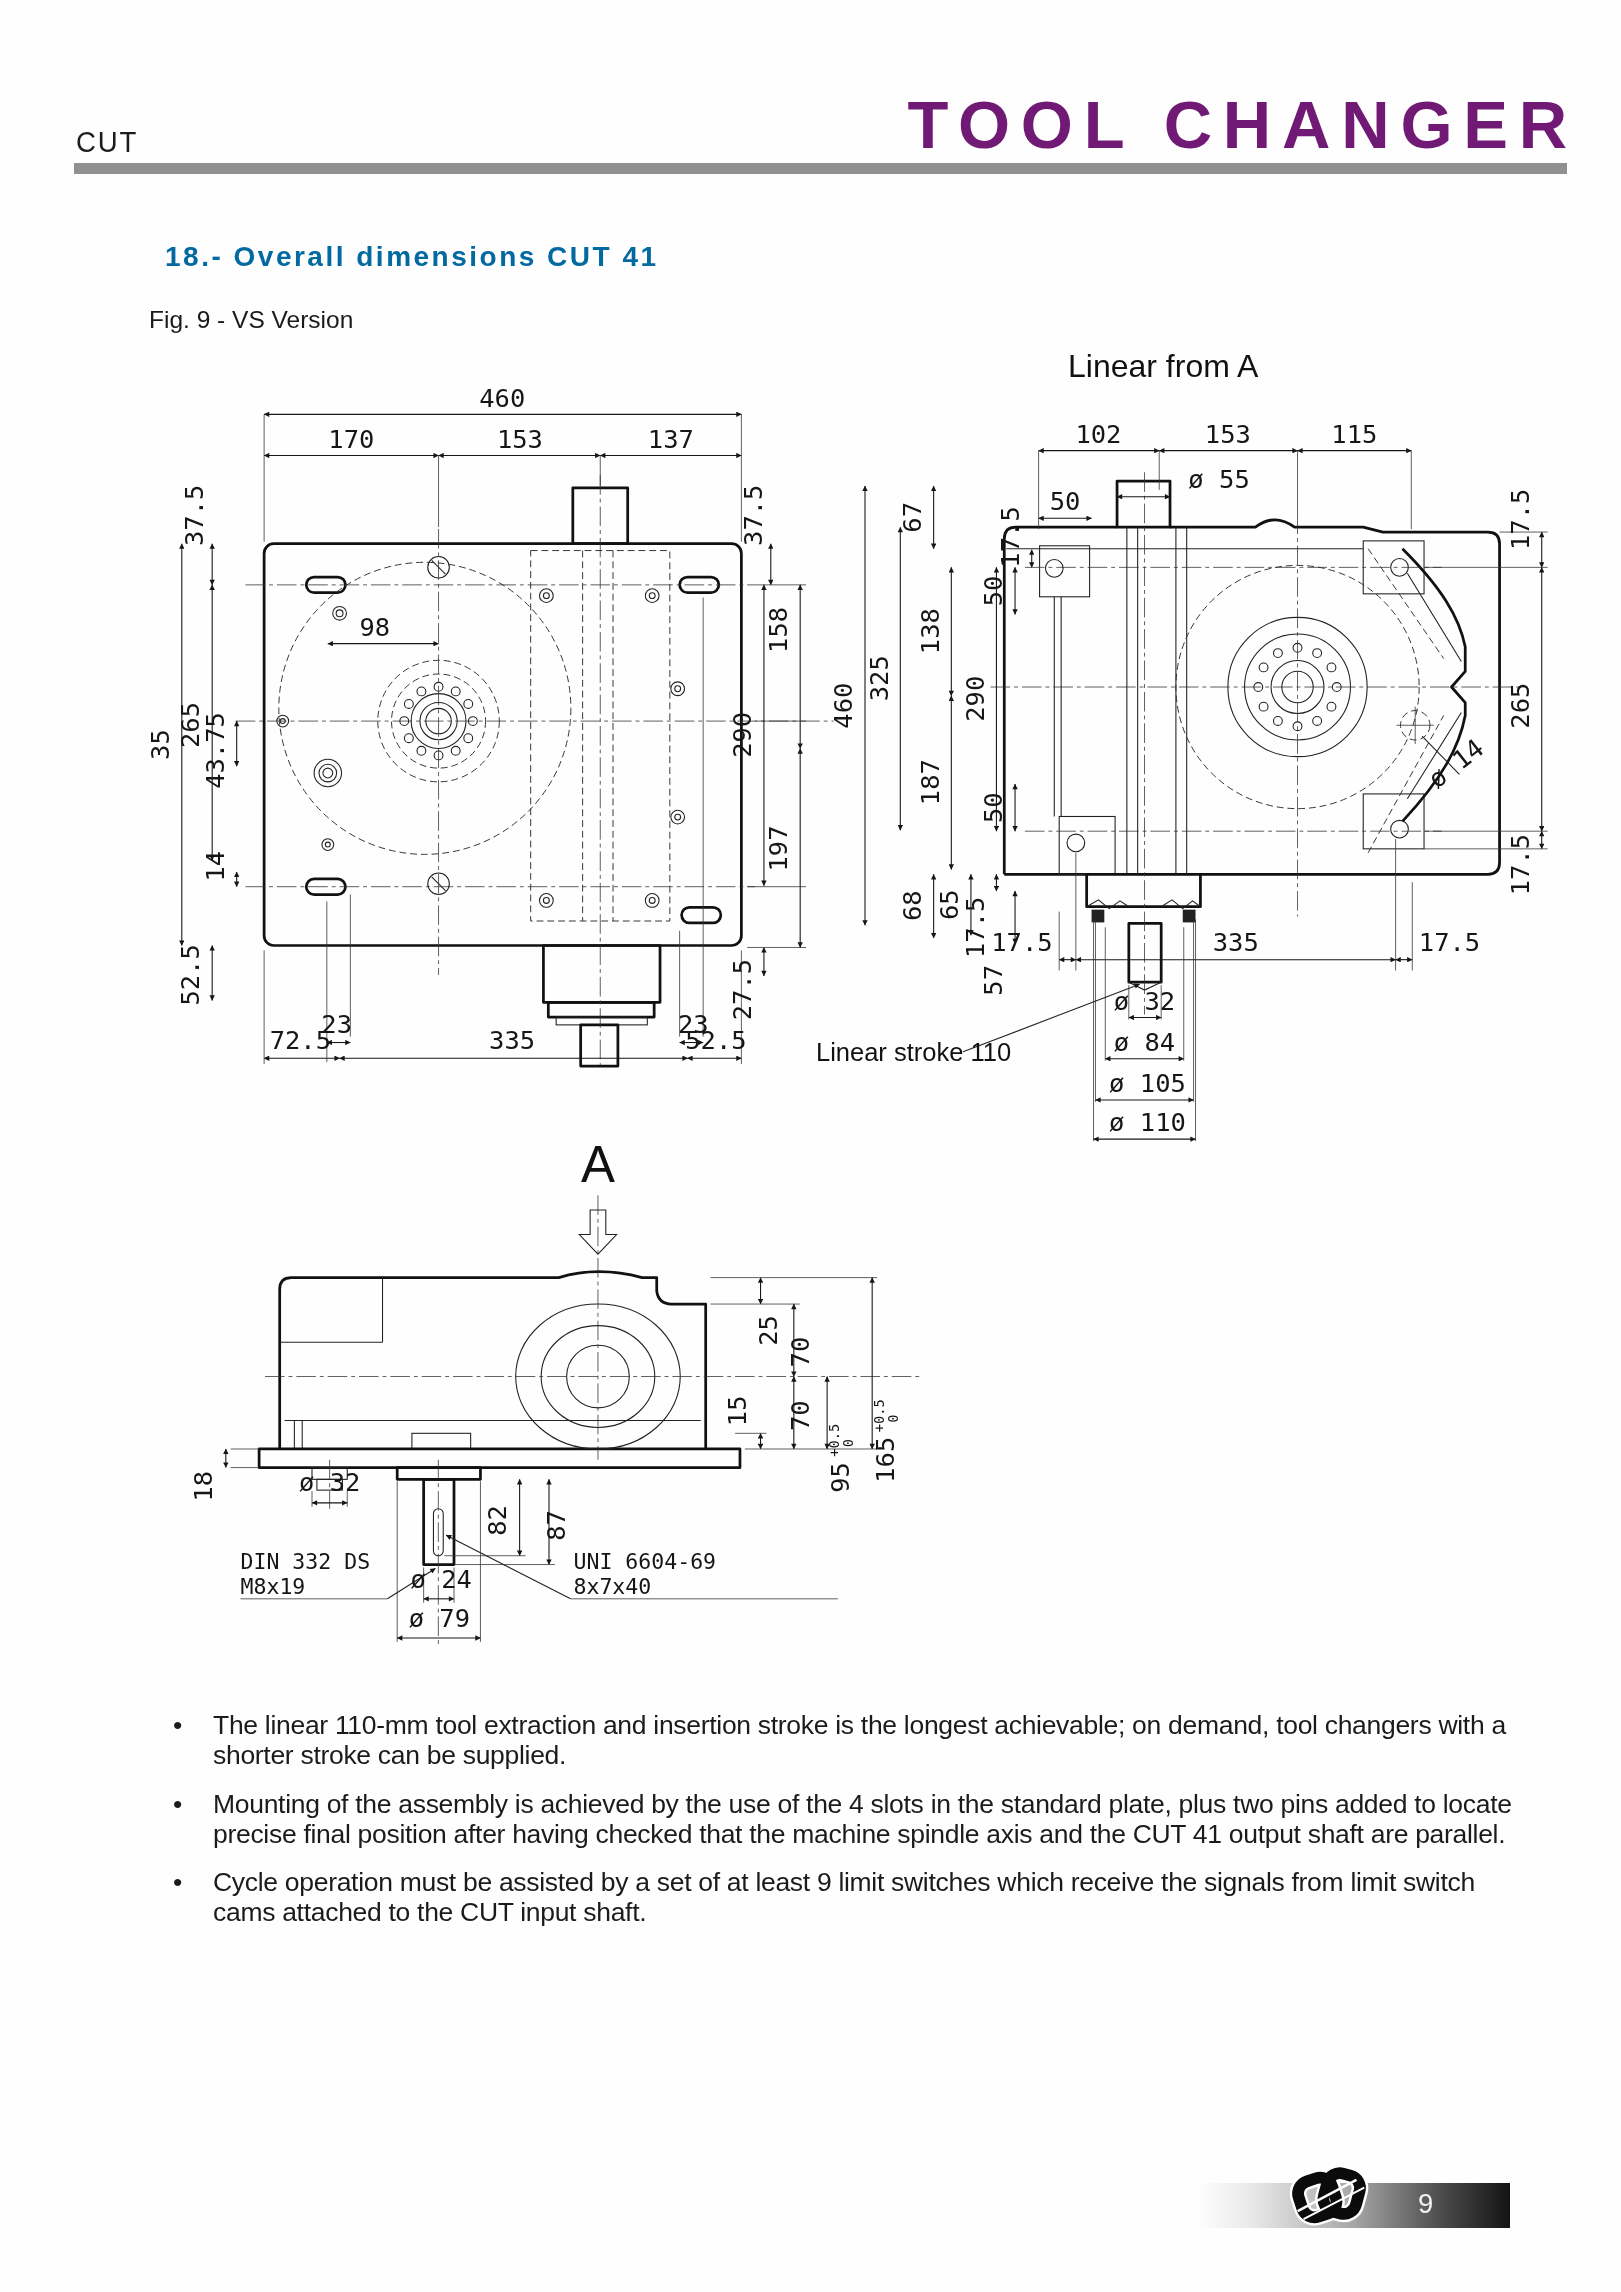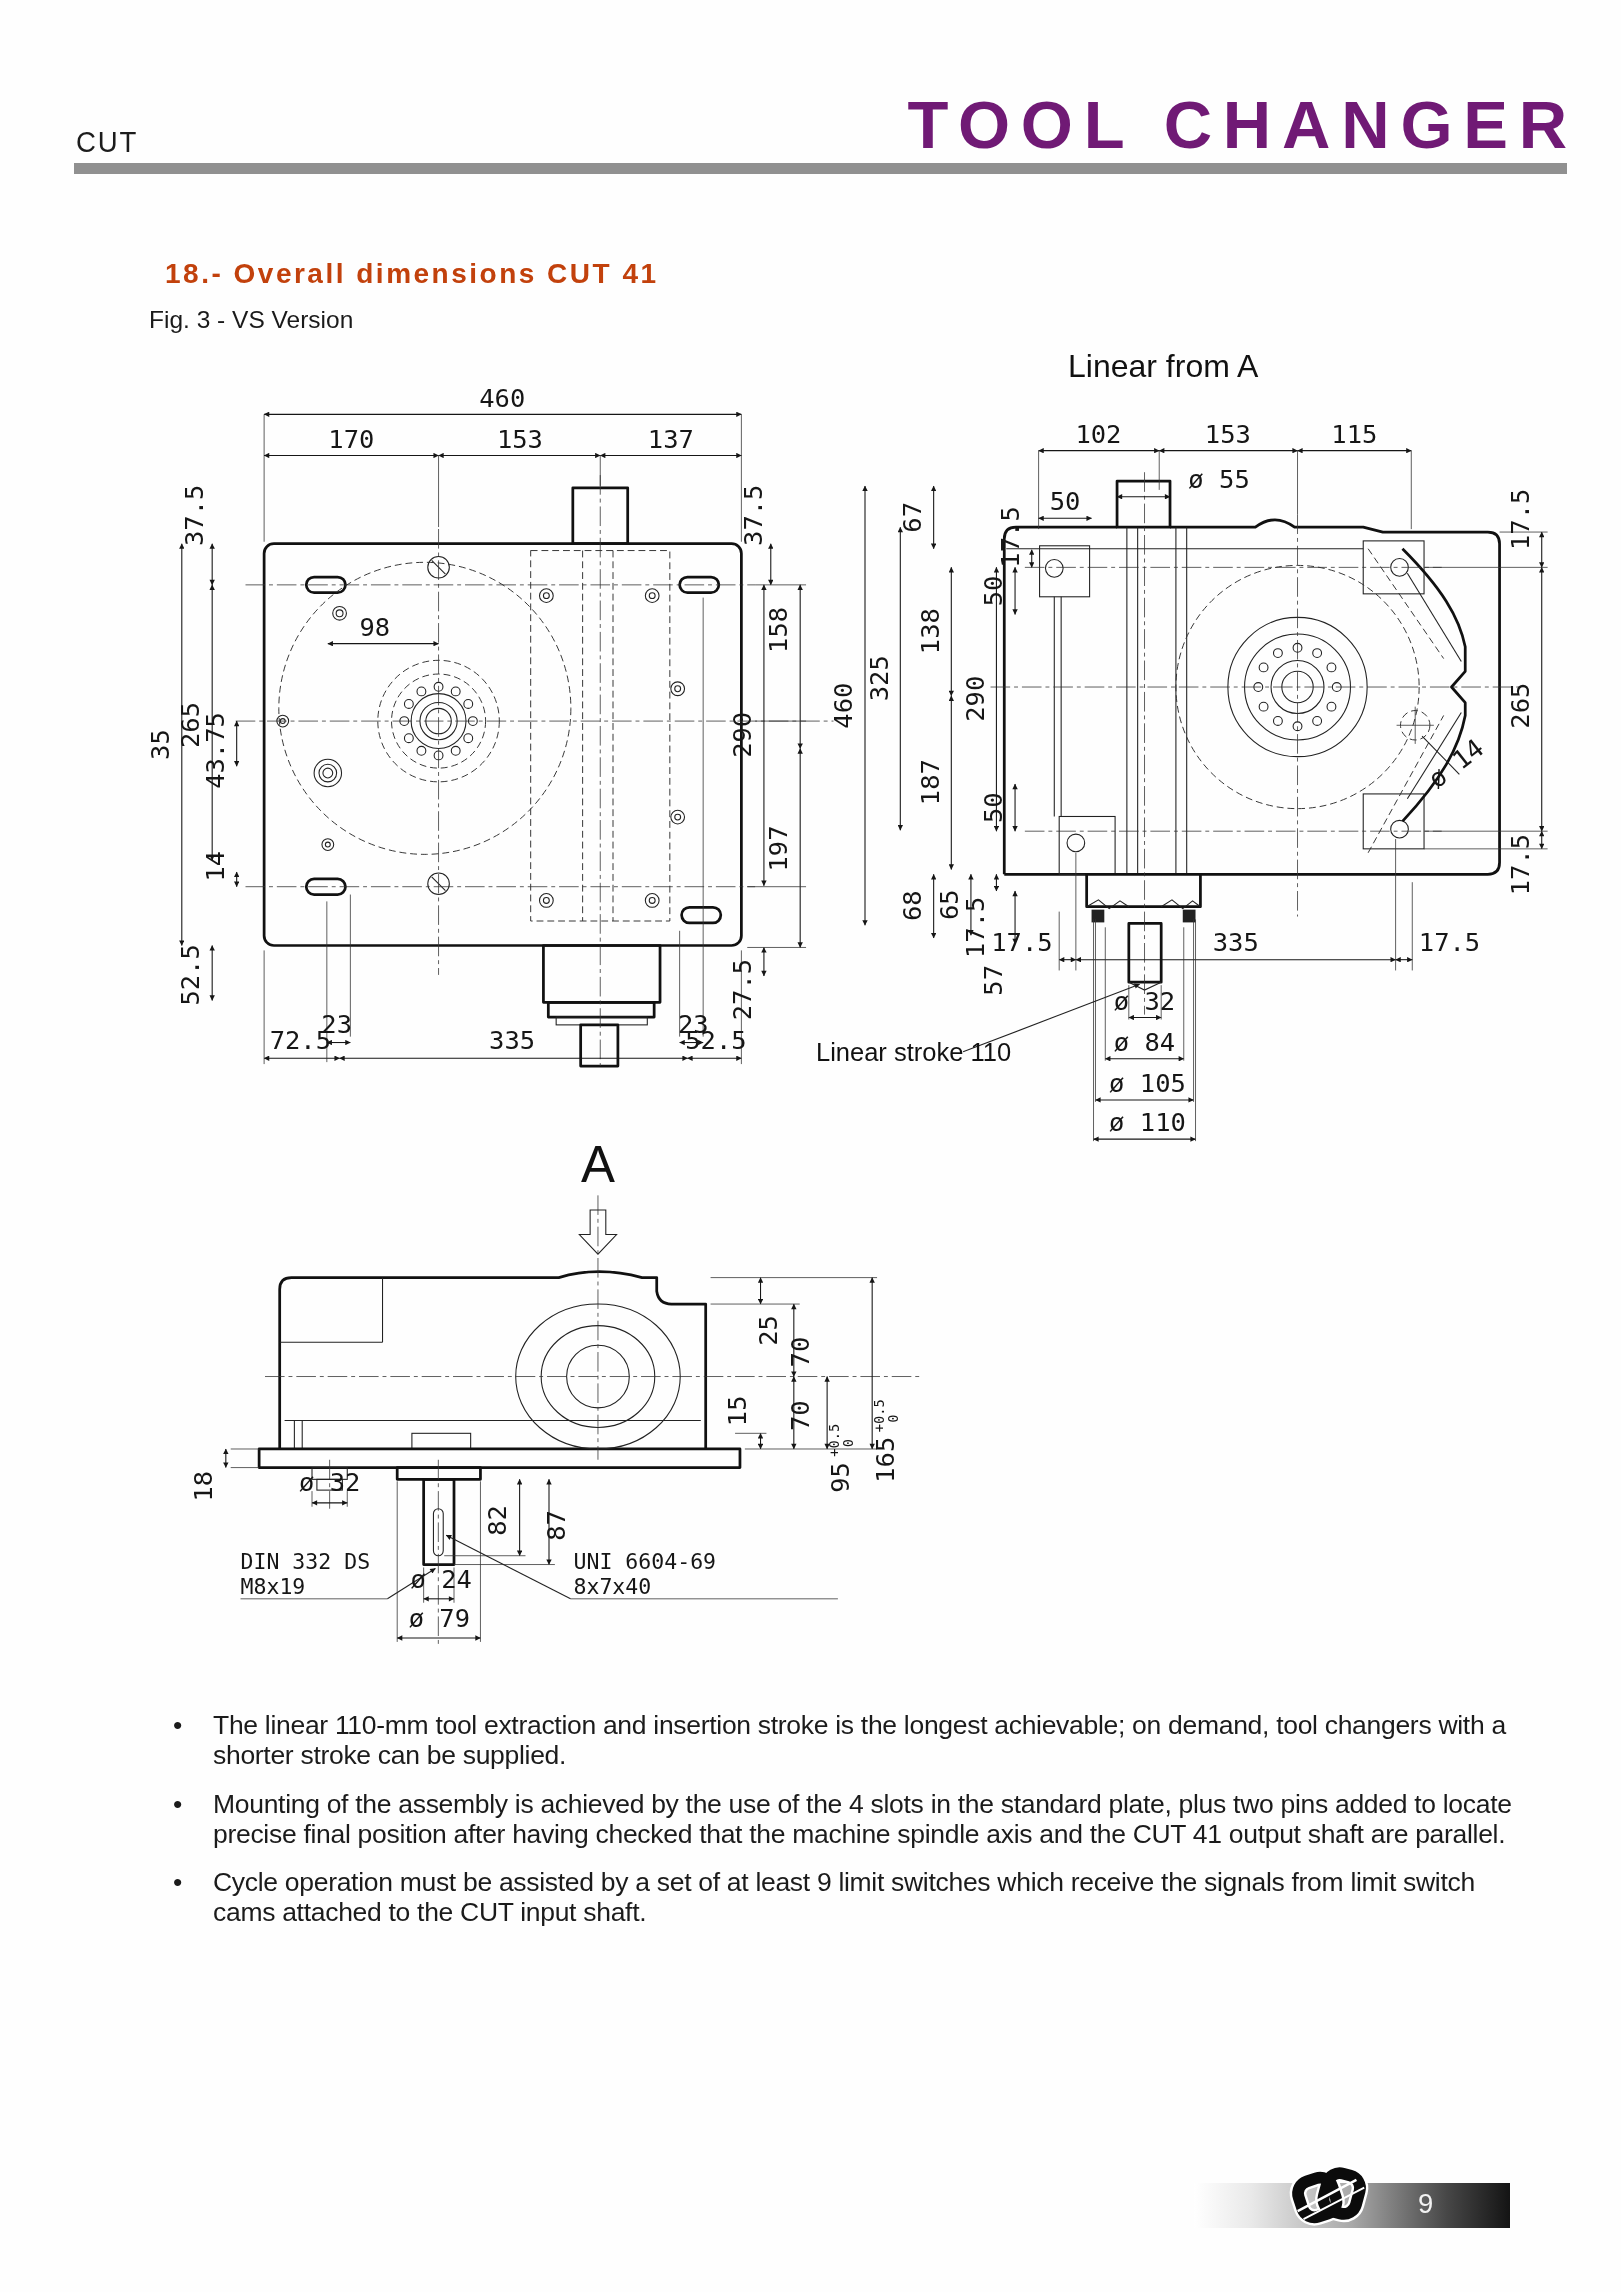--- a/index.html
+++ b/index.html
@@ -4,21 +4,21 @@
 <style>
   html,body{margin:0;padding:0;background:#777;}
   #page{position:relative;width:1621px;height:2293px;background:#fefefe;margin:0 auto;
         font-family:"Liberation Sans",sans-serif;color:#161616;overflow:hidden;}
   .abs{position:absolute;}
   
   #hdr-product{left:76px;top:125px;font-size:30px;letter-spacing:2px;font-weight:400;
        transform:scaleX(.92);transform-origin:left;color:#1c1c1c;}
   #hdr-title{right:43px;top:86px;font-size:67px;font-weight:700;letter-spacing:10.8px;color:#701a75;}
   #hdr-rule{left:74px;top:163px;width:1493px;height:10.8px;background:#909090;}
-  #section-title{left:165px;top:258px;font-size:28px;font-weight:700;letter-spacing:2.5px;color:#c2410c;}
+  #section-title{left:165px;top:241px;font-size:28px;font-weight:700;letter-spacing:2.5px;color:#0369a1;}
   #fig-caption{left:149px;top:306px;font-size:24.5px;color:#1a1a1a;}
   #viewed-from{left:1068px;top:348px;font-size:32px;color:#111;}
   
   svg{overflow:visible;}
   .th{stroke:#111;stroke-width:2.8;fill:none;stroke-linejoin:round;}
   .tn{stroke:#222;stroke-width:1.1;fill:none;}
   .el{stroke:#333;stroke-width:.8;fill:none;}
   .cl{stroke:#333;stroke-width:.8;fill:none;stroke-dasharray:20 4 4 4;}
   .hl{stroke:#333;stroke-width:1;fill:none;stroke-dasharray:7 4;}
   .dl{stroke:#161616;stroke-width:1.1;fill:none;marker-start:url(#ar);marker-end:url(#ar);}
@@ -48,21 +48,21 @@
     <marker id="ar" viewBox="0 0 10 10" refX="9.5" refY="5" markerWidth="11" markerHeight="5.5" orient="auto-start-reverse" markerUnits="userSpaceOnUse">
       <path d="M0,0L10,5L0,10z" fill="#161616"></path>
     </marker>
   </defs>
     </svg>
 
   <div class="abs" id="hdr-product">CUT</div>
   <div class="abs" id="hdr-title">TOOL CHANGER</div>
   <div class="abs" id="hdr-rule"></div>
   <div class="abs" id="section-title">18.- Overall dimensions CUT 41</div>
-  <div class="abs" id="fig-caption">Fig. 3 - VS  Version</div>
+  <div class="abs" id="fig-caption">Fig. 9 - VS  Version</div>
   <div class="abs" id="viewed-from">Linear from  A</div>
 
   
   <svg class="abs" style="left:108px;top:382px" width="765" height="686" viewBox="0 0 780 700">
     <g>
       <rect class="th" x="159" y="165" width="487" height="410" rx="10"></rect>
       <rect class="th" x="474" y="108" width="56" height="57"></rect>
       <rect class="th" x="444" y="575" width="119" height="58"></rect>
       <rect class="th" x="449" y="633" width="108" height="15"></rect>
       <rect class="tn" x="457" y="648" width="93" height="8"></rect>

